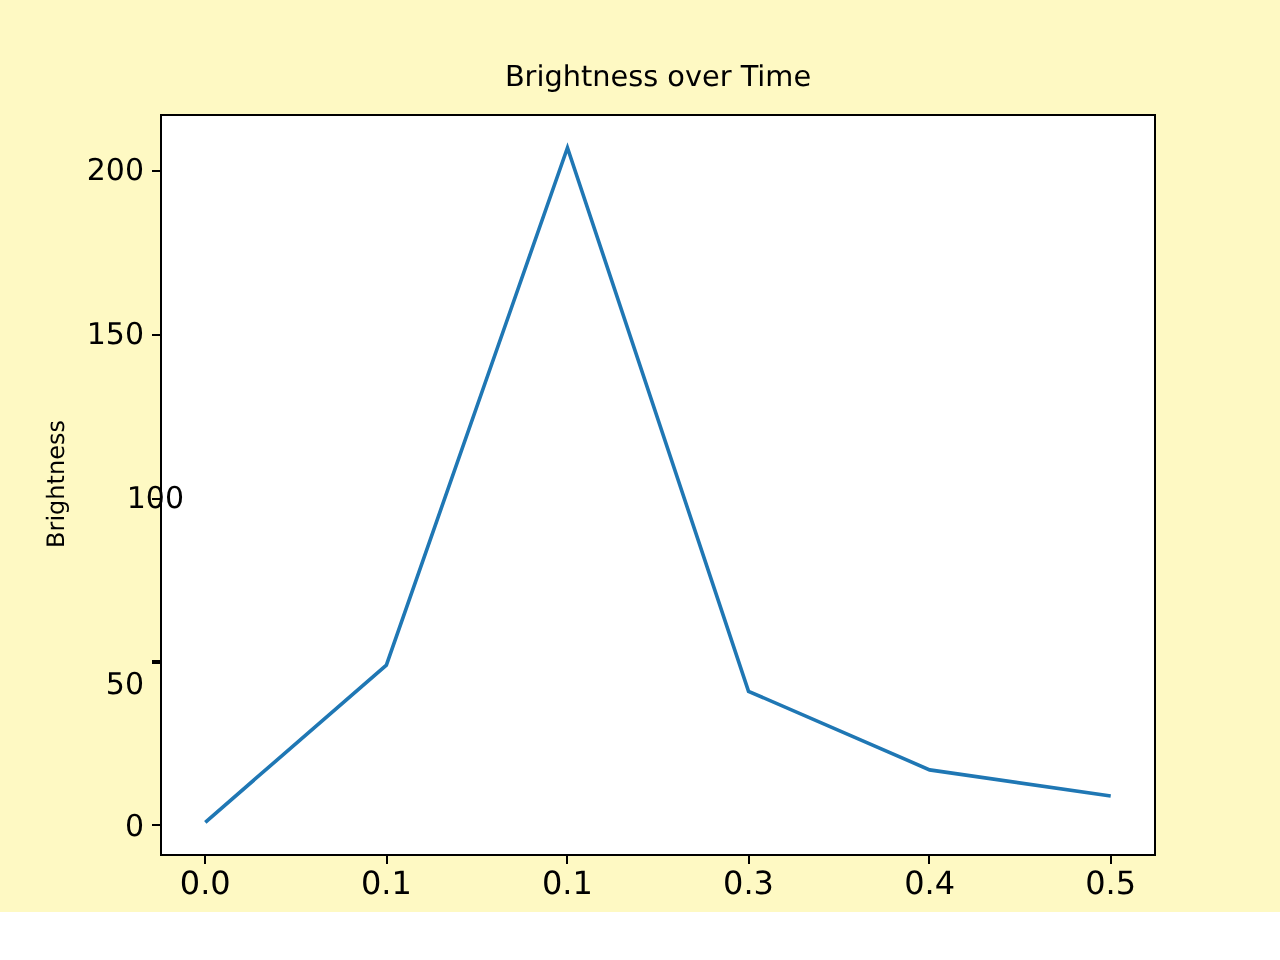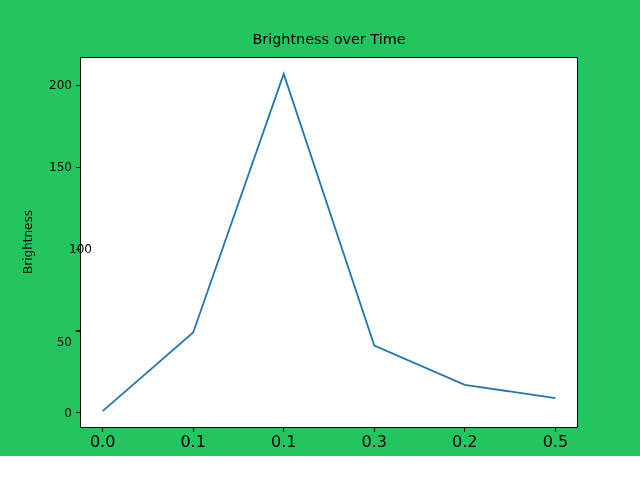--- a/index.html
+++ b/index.html
@@ -10,21 +10,21 @@
   body {
     width: 640px;
     height: 480px;
     font-family: "DejaVu Sans", sans-serif;
     overflow: hidden;
   }
   #figure {
     position: relative;
     width: 640px;
     height: 456px;
-    background: #22c55e;
+    background: #fef9c3;
   }
   #chart-title {
     position: absolute;
     left: 80px;
     top: 30px;
     width: 498px;
     text-align: center;
     font-size: 14.4px;
     color: #000000;
     line-height: 18px;
@@ -50,21 +50,21 @@
   }
   #data-svg {
     position: absolute;
     left: 0;
     top: 0;
   }
   .ytick-label {
     position: absolute;
     right: 0;
     text-align: right;
-    font-size: 12px;
+    font-size: 15px;
     color: #000000;
     line-height: 12px;
     white-space: nowrap;
   }
   .ytick-mark {
     position: absolute;
     width: 4px;
     height: 1.1px;
     background: #000000;
   }
@@ -142,21 +142,21 @@
   <div id="xtick-labels-layer">
       <div class="xtick-mark" style="left: 102.136px; top: 428px;"></div>
       <div class="xtick-label" style="left: 72.6364px; top: 436px;">0.0</div>
       <div class="xtick-mark" style="left: 192.682px; top: 428px;"></div>
       <div class="xtick-label" style="left: 163.182px; top: 436px;">0.1</div>
       <div class="xtick-mark" style="left: 283.227px; top: 428px;"></div>
       <div class="xtick-label" style="left: 253.727px; top: 436px;">0.1</div>
       <div class="xtick-mark" style="left: 373.773px; top: 428px;"></div>
       <div class="xtick-label" style="left: 344.273px; top: 436px;">0.3</div>
       <div class="xtick-mark" style="left: 464.318px; top: 428px;"></div>
-      <div class="xtick-label" style="left: 434.818px; top: 436px;">0.2</div>
+      <div class="xtick-label" style="left: 434.818px; top: 436px;">0.4</div>
       <div class="xtick-mark" style="left: 554.864px; top: 428px;"></div>
       <div class="xtick-label" style="left: 525.364px; top: 436px;">0.5</div>
     </div>
 
 
   <div id="ylabel">Brightness</div>
 
 </div>
 
 </body></html>

